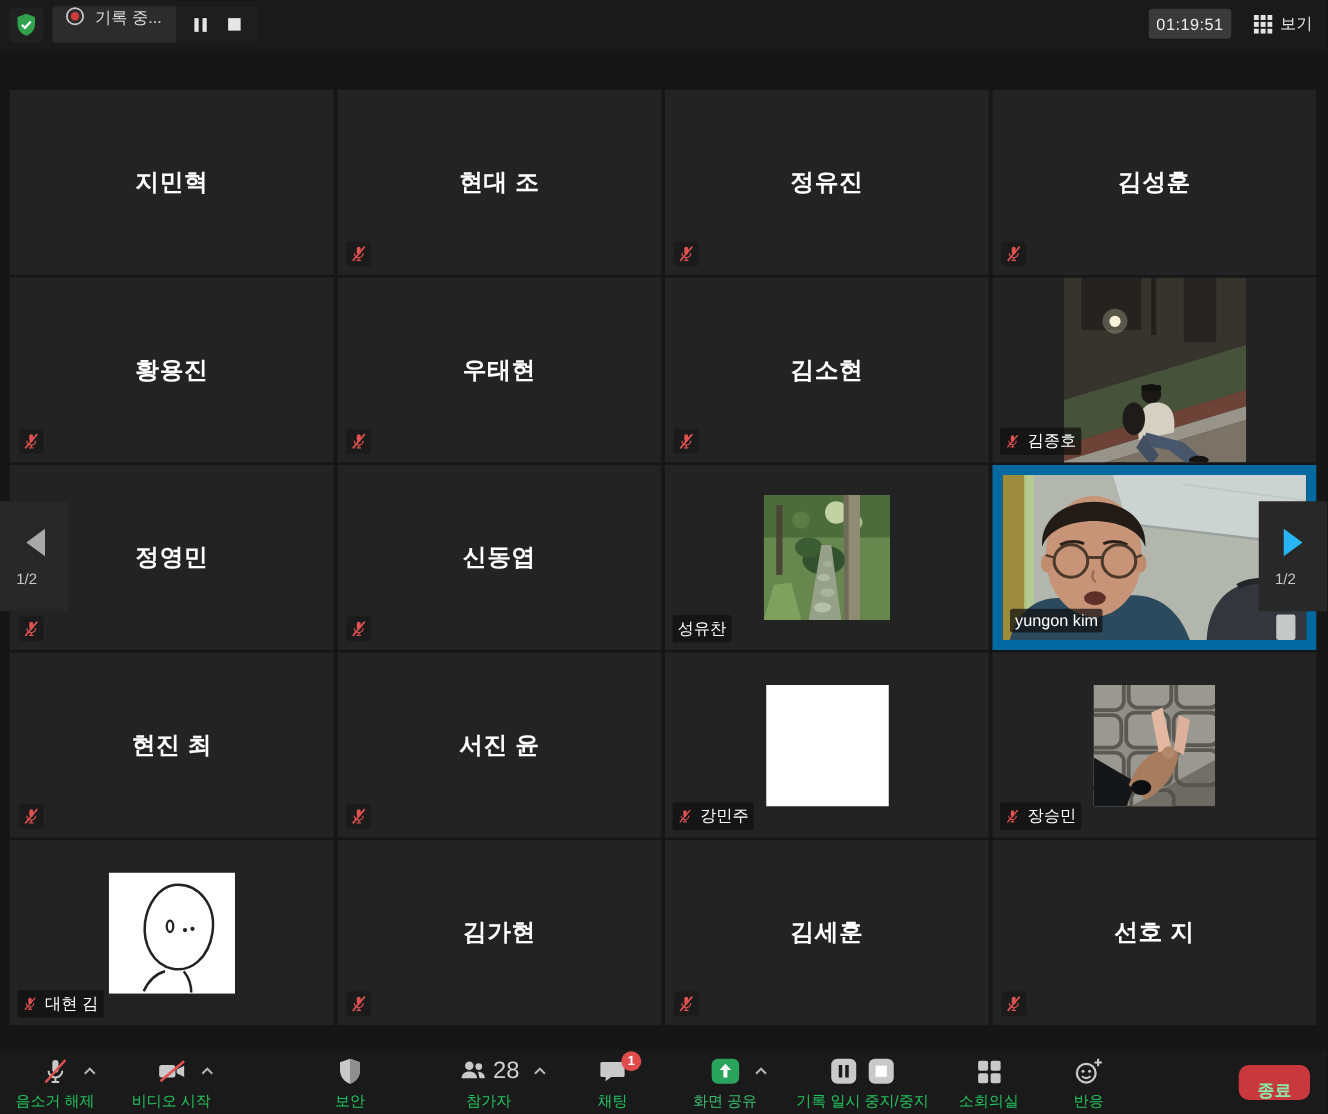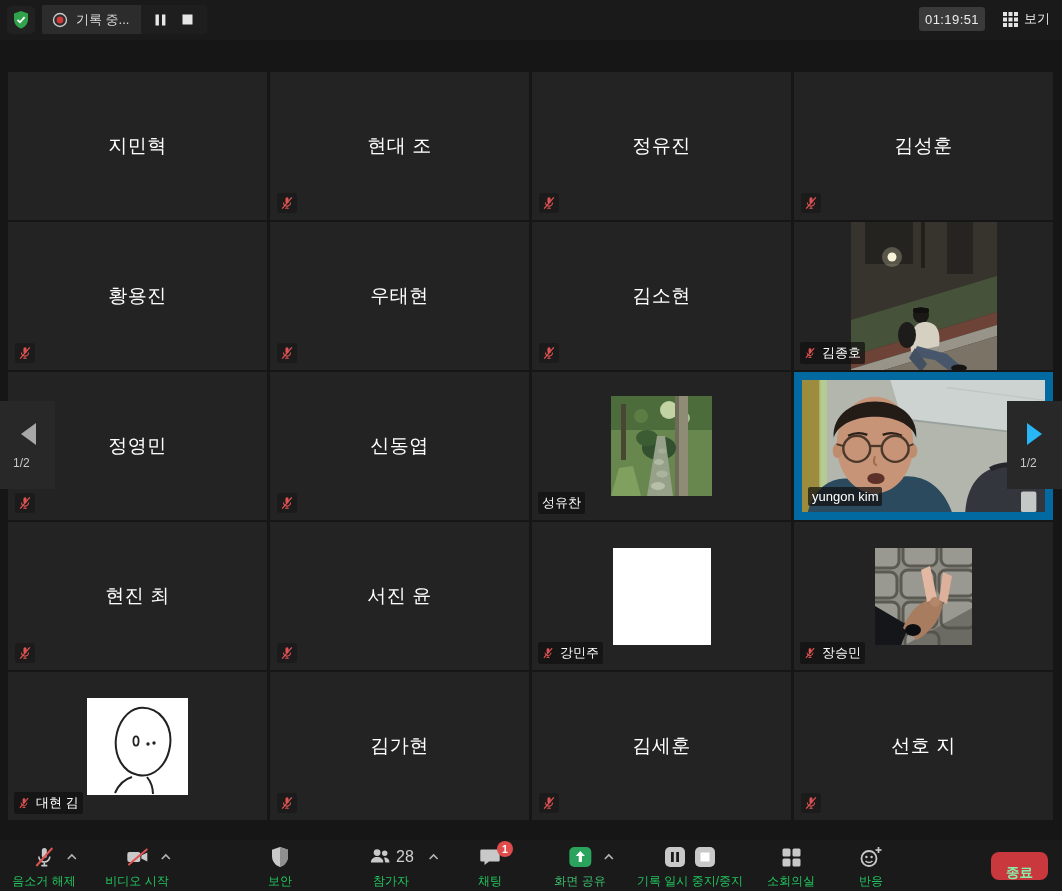--- a/index.html
+++ b/index.html
@@ -5,38 +5,38 @@
   * { margin:0; padding:0; box-sizing:border-box; }
   html,body { width:1062px; height:891px; background:#161616; overflow:hidden;
               font-family:"Liberation Sans","DejaVu Sans",sans-serif; }
   #app { position:relative; width:1062px; height:891px; background:#161616; }
 
   
   .topbar { position:absolute; top:0; left:0; width:100%; height:40px; background:#1a1a1a; }
   .shield-box { position:absolute; left:7px; top:6px; width:28px; height:28px; background:#212121;
                 border-radius:5px; display:flex; align-items:center; justify-content:center; }
   .rec-group { position:absolute; left:42px; top:5px; height:29px; display:flex; }
-  .rec-label-seg { background:#2c2c2c; display:flex; align-items:center; gap:8px; padding:0 12px 0 10px;
+  .rec-label-seg { background:#2c2c2c; display:flex; align-items:flex-start; gap:8px; padding:0 12px 0 10px;
                    border-radius:2px 0 0 2px; }
   .rec-label-seg .txt { color:#dcdcdc; font-size:13px; }
   .rec-ctrl-seg { background:#1e1e1e; display:flex; align-items:center; gap:16px; padding:0 14px;
                   border-radius:0 2px 2px 0; }
   .timer-box { position:absolute; right:77px; top:7px; width:66px; height:24px; background:#3a3a3a;
                border-radius:3px; color:#ececec; font-size:13px; display:flex; align-items:center;
                justify-content:center; letter-spacing:.4px; }
   .view-btn { position:absolute; right:8px; top:7px; height:24px; display:flex; align-items:center;
               gap:6px; color:#e8e8e8; font-size:13px; padding:0 4px; cursor:default; }
 
   
   .grid { position:absolute; left:8px; top:72px; display:grid;
           grid-template-columns:repeat(4,259px); grid-auto-rows:148px; gap:2px 3px; }
   .tile { position:relative; background:#232323; overflow:hidden; }
   .tile.active { border:8px solid #0369a1; }
   .center-name { position:absolute; inset:0; display:flex; align-items:center; justify-content:center;
-                 color:#ffffff; font-size:19px; font-weight:400; letter-spacing:.5px; }
+                 color:#ffffff; font-size:19px; font-weight:700; letter-spacing:.5px; }
   .visual { position:absolute; inset:0; display:flex; align-items:center; justify-content:center; }
   .white-square { width:98px; height:97px; background:#ffffff; }
   .mute-badge { position:absolute; left:7px; bottom:7px; width:20px; height:20px;
                 background:rgba(18,18,18,.45); border-radius:3px; display:flex; align-items:center;
                 justify-content:center; }
   .name-label { position:absolute; left:6px; bottom:6px; background:rgba(16,16,16,.72);
                 border-radius:2px; padding:2px 4px; display:flex; align-items:center; gap:6px;
                 color:#ffffff; font-size:13px; max-width:92%; white-space:nowrap; }
 
   
@@ -47,21 +47,21 @@
   .nav-page { color:#c9c9c9; font-size:12px; align-self:flex-start; padding-left:13px; }
 
   
   .toolbar { position:absolute; left:0; bottom:0; width:100%; height:51px; background:#1a1a1a; }
   .tb-item { position:absolute; top:4px; transform:translateX(-50%); display:flex;
              flex-direction:column; align-items:center; gap:3px; cursor:default; }
   .tb-iconrow { position:relative; height:26px; display:flex; align-items:center; gap:4px; }
   .tb-label { color:#22c55e; font-size:12px; white-space:nowrap; }
   .tb-label.green { color:#3dbd6e; }
   .tb-caret { position:absolute; top:9px; }
-  .pcount { color:#cfcfcf; font-size:16px; }
+  .pcount { color:#cfcfcf; font-size:19px; }
   .chat-badge { position:absolute; top:-4px; right:-11px; min-width:16px; height:16px; border-radius:8px;
                 background:#e04b4b; color:#fff; font-size:10.5px; font-weight:bold; line-height:16px;
                 text-align:center; padding:0 3px; }
   .end-btn { position:absolute; right:14px; top:12px; height:28px; padding:12px 15px; background:#c8383d;
              border:none; border-radius:8px; color:#86efac; font-size:13.5px; font-weight:bold;
              font-family:inherit; cursor:default; }
 </style>
 </head>
 <body>
 

